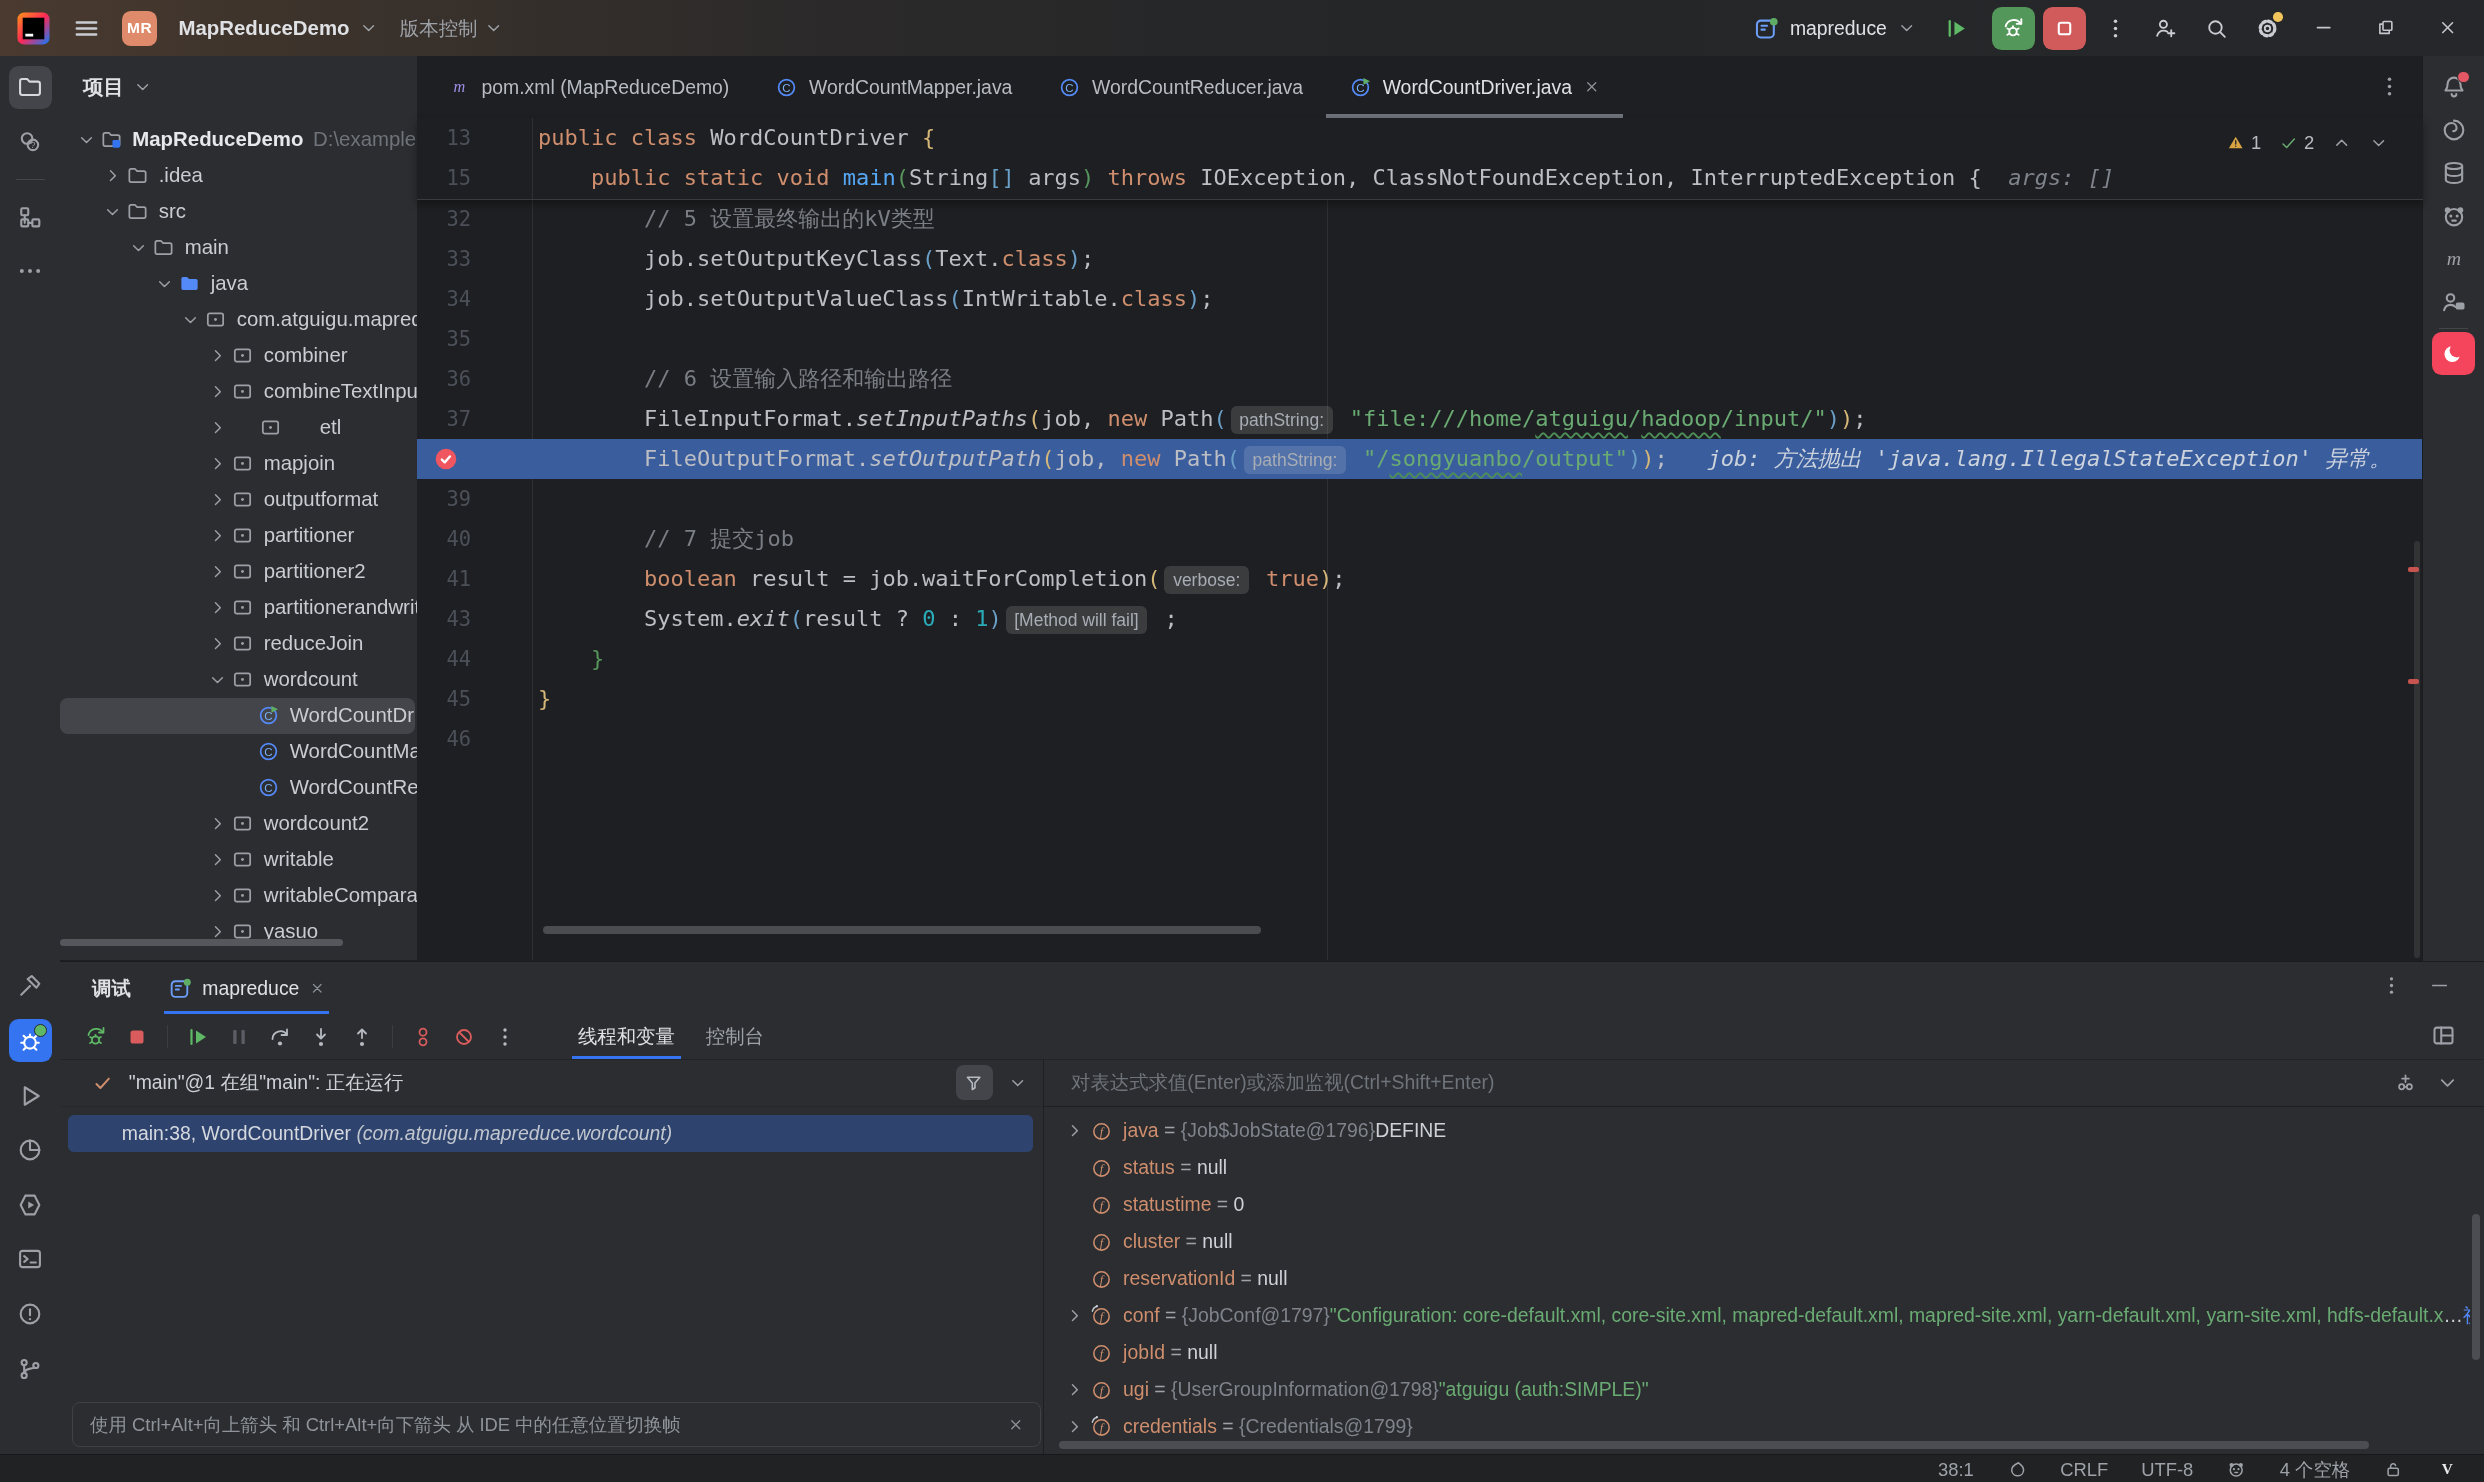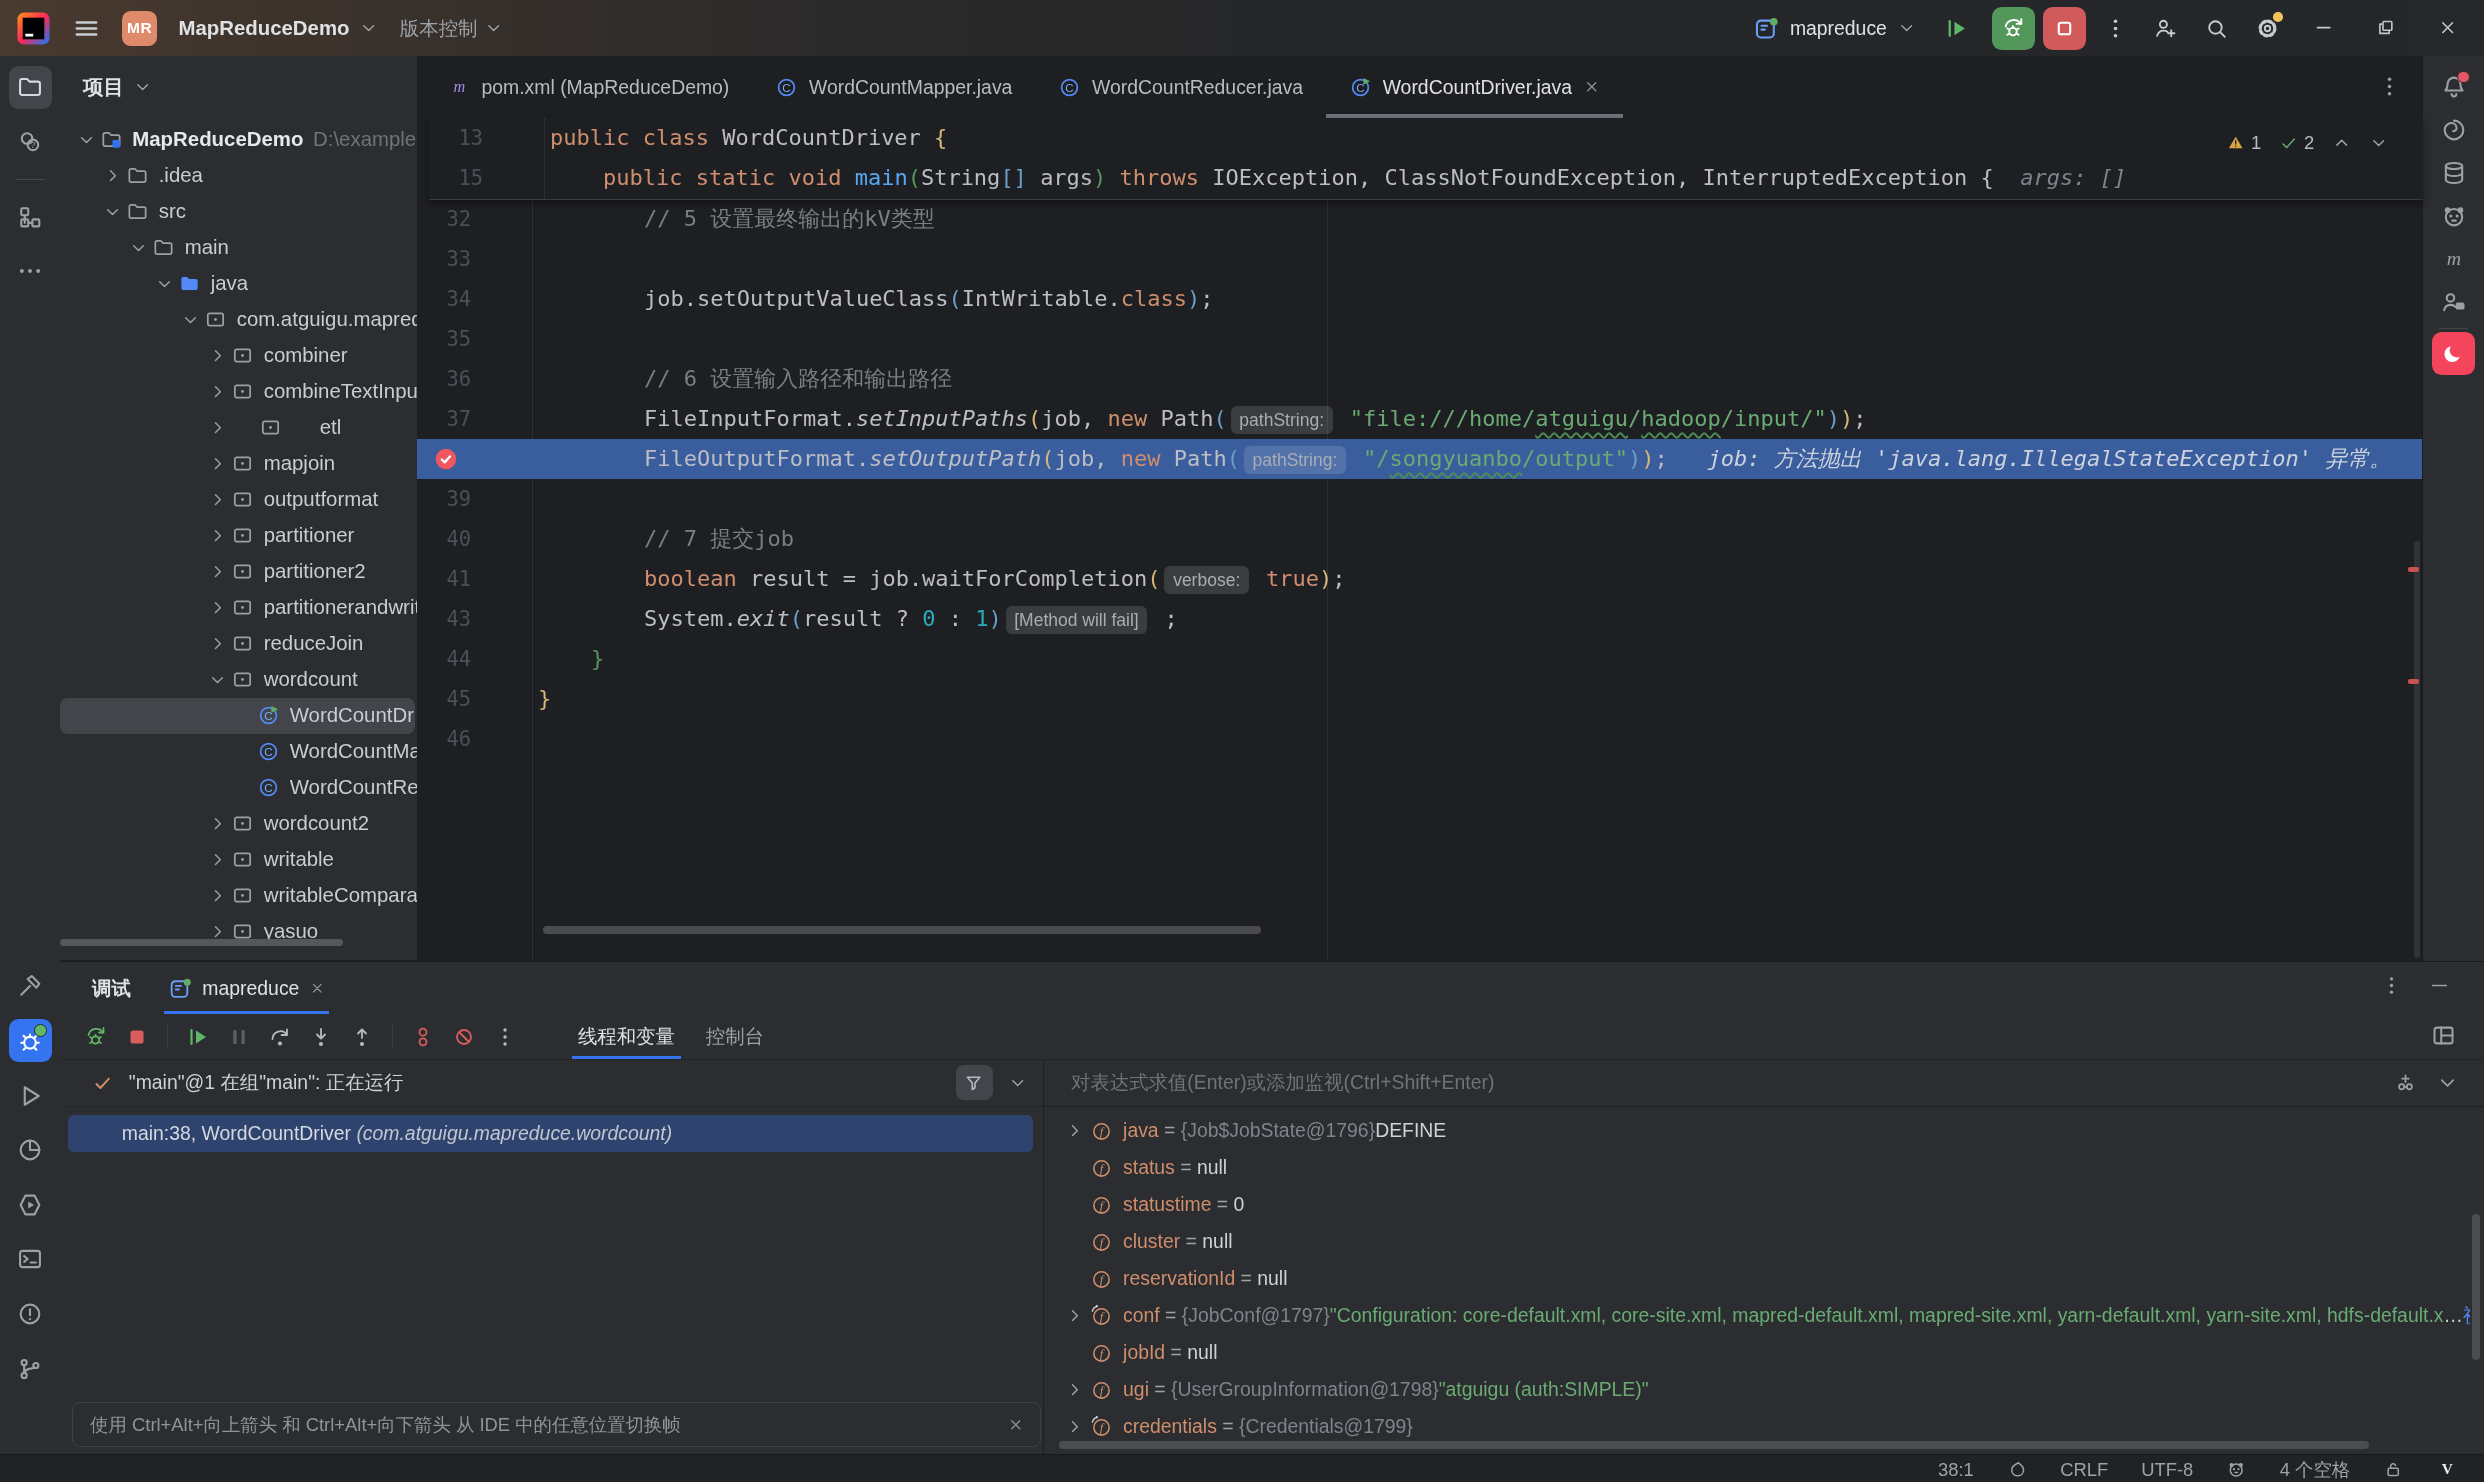--- a/index.html
+++ b/index.html
@@ -61,21 +61,21 @@
   #tree-hscroll{position:absolute;left:0;bottom:13.6px;width:283px;height:7.8px;border-radius:3.9px;background:#55575c;}
   
   #editor{position:absolute;left:417px;top:56px;right:61px;height:904px;background:#1e1f22;}
   #tabstrip{height:62px;display:flex;align-items:center;padding-left:7.8px;position:relative;}
   .etab{height:62px;display:flex;align-items:center;gap:10.7px;padding:0 23px;font-size:19.4px;color:#b7bbc2;position:relative;}
   .etab .tabic{width:23px;height:23px;}
   .etab.active{color:#dfe1e5;}
   .etab.active::after{content:'';position:absolute;left:0;right:0;bottom:0;height:3.9px;background:#6e727a;}
   .etab-x{width:17.5px;height:17.5px;color:#8c9097;}
   #tabs-more{position:absolute;right:21.3px;top:17.5px;width:25px;height:25px;color:#9da0a6;}
-  #sticky{position:absolute;top:62px;left:12px;right:0;height:81px;background:#1e1f22;z-index:3;
+  #sticky{position:absolute;top:62px;left:0;right:0;height:81px;background:#1e1f22;z-index:3;
     border-bottom:1px solid #393b40;box-shadow:0 3.9px 7.8px rgba(0,0,0,.35);text-decoration:underline;}
   #codebody{position:absolute;top:143px;left:0;right:0;bottom:0;overflow:hidden;}
   #codebody::before{content:'';position:absolute;left:910px;top:0;bottom:0;width:1px;background:#2e3034;}
   .gutsep{position:absolute;left:115px;top:0;bottom:0;width:1px;background:#2e3034;}
   .cl{height:40px;position:relative;white-space:pre;font-family:"DejaVu Sans Mono","Liberation Mono",monospace;
       font-size:22px;line-height:40px;color:#bcbec4;}
   .cl.exec{background:#3a5d9e;}
   .ln{position:absolute;left:0;top:0;width:54px;text-align:right;color:#4b5059;font-size:20.4px;}
   .bp{position:absolute;left:15.5px;top:6.8px;width:26px;height:26px;}
   .cd{position:absolute;left:121px;top:0;}
@@ -835,21 +835,21 @@
         </span>
     </div>
     <div id="sticky">
         <div class="gutsep"></div>
         <div class="cl"><span class="ln">13</span><span class="cd"><span class="s-kw">public class </span><span class="s-pln">WordCountDriver </span><span class="s-brY">{</span></span></div>
         <div class="cl"><span class="ln">15</span><span class="cd"><span class="s-pln">    </span><span class="s-kw">public static void </span><span class="s-dec">main</span><span class="s-brG">(</span><span class="s-pln">String</span><span class="s-brB">[] </span><span class="s-pln">args</span><span class="s-brG">)</span><span class="s-kw"> throws </span><span class="s-pln">IOException, ClassNotFoundException, InterruptedException </span><span class="s-pln">{ </span><span class="s-ph"> args: []</span></span></div>
       </div>
     <div id="codebody">
         <div class="gutsep"></div>
         <div class="cl"><span class="ln">32</span><span class="cd"><span class="s-pln">        </span><span class="s-cmt">// 5 设置最终输出的kV类型</span></span></div>
-        <div class="cl"><span class="ln">33</span></div>
+        <div class="cl"><span class="ln">33</span><span class="cd"><span class="s-pln">        job.setOutputKeyClass</span><span class="s-brB">(</span><span class="s-pln">Text.</span><span class="s-kw">class</span><span class="s-brB">)</span><span class="s-pln">;</span></span></div>
         <div class="cl"><span class="ln">34</span><span class="cd"><span class="s-pln">        job.setOutputValueClass</span><span class="s-brB">(</span><span class="s-pln">IntWritable.</span><span class="s-kw">class</span><span class="s-brB">)</span><span class="s-pln">;</span></span></div>
         <div class="cl"><span class="ln">35</span><span class="cd"></span></div>
         <div class="cl"><span class="ln">36</span><span class="cd"><span class="s-pln">        </span><span class="s-cmt">// 6 设置输入路径和输出路径</span></span></div>
         <div class="cl"><span class="ln">37</span><span class="cd"><span class="s-pln">        FileInputFormat.</span><span class="s-mth">setInputPaths</span><span class="s-brY">(</span><span class="s-pln">job, </span><span class="s-kw">new </span><span class="s-pln">Path</span><span class="s-brB">(</span><span class="s-chip">pathString:</span><span class="s-str"> "file:///home/</span><span class="s-strw">atguigu</span><span class="s-str">/</span><span class="s-strw">hadoop</span><span class="s-str">/input/"</span><span class="s-brB">)</span><span class="s-brY">)</span><span class="s-pln">;</span></span></div>
         <div class="cl exec"><span class="ln"></span><span class="ic bp"><svg viewBox="0 0 24 24" fill="none" stroke="currentColor" stroke-width="1.8" stroke-linecap="round" stroke-linejoin="round">
               <circle cx="12" cy="12" r="9.5" fill="#f0565f" stroke="none"></circle>
               <path d="M8.2 12.5l2.6 2.6 4.8-5.4" stroke="#ffffff" stroke-width="2.2"></path>
             </svg></span><span class="cd"><span class="s-pln">        FileOutputFormat.</span><span class="s-mth">setOutputPath</span><span class="s-brY">(</span><span class="s-pln">job, </span><span class="s-kw">new </span><span class="s-pln">Path</span><span class="s-brB">(</span><span class="s-chip">pathString:</span><span class="s-str"> "/</span><span class="s-strw">songyuanbo</span><span class="s-str">/output"</span><span class="s-brB">)</span><span class="s-brY">)</span><span class="s-pln">; </span><span class="s-hint">  job: 方法抛出 'java.lang.IllegalStateException' 异常。</span></span></div>
         <div class="cl"><span class="ln">39</span><span class="cd"></span></div>
         <div class="cl"><span class="ln">40</span><span class="cd"><span class="s-pln">        </span><span class="s-cmt">// 7 提交job</span></span></div>

